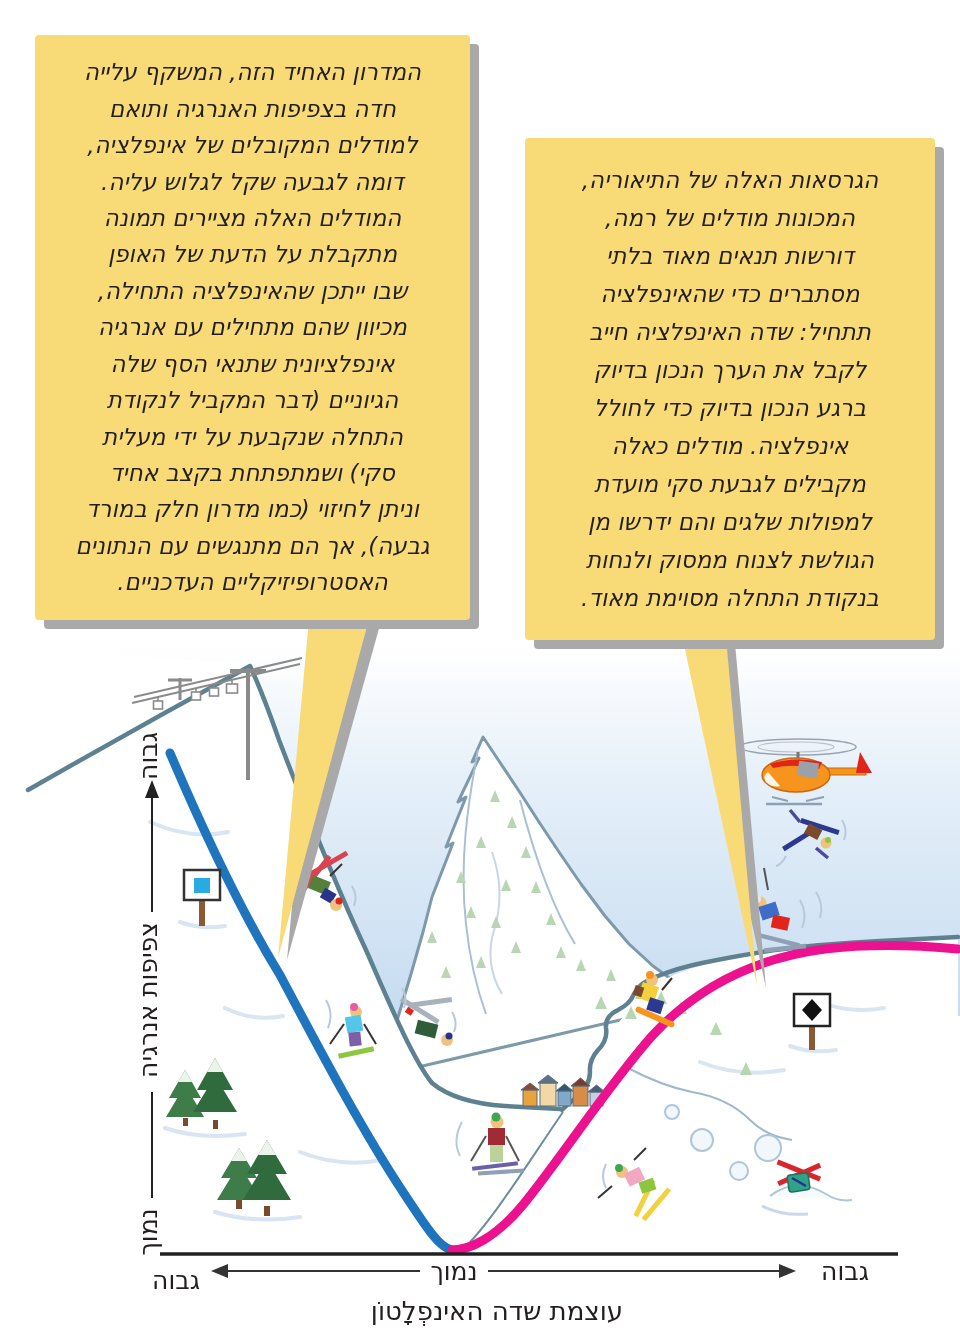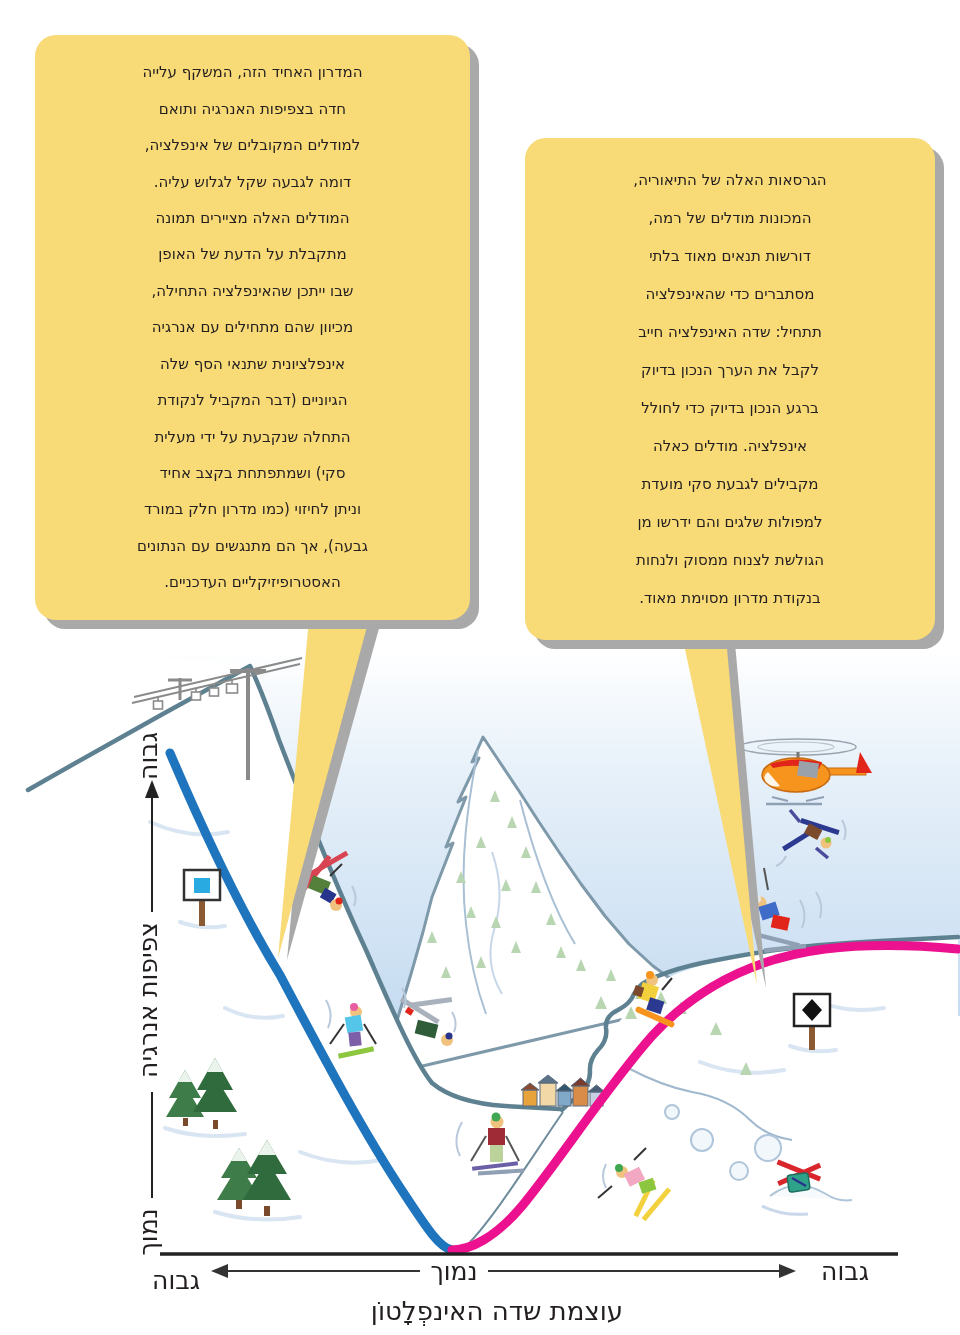--- a/index.html
+++ b/index.html
@@ -12,24 +12,24 @@
     --sky-blue:#C6DCF1;
   }
   html,body{margin:0;padding:0;background:#fff;}
   .page{
     position:relative;width:960px;height:1335px;background:#ffffff;
     font-family:"DejaVu Sans","Liberation Sans",sans-serif;overflow:hidden;
   }
   .scene{position:absolute;left:0;top:0;width:960px;height:1335px;}
   .bubble{
     position:absolute;background:var(--bubble-yellow);
-    border-radius:21px;box-shadow:9px 9px 0 var(--shadow-gray);
+    border-radius:4px;box-shadow:9px 9px 0 var(--shadow-gray);
     display:flex;align-items:center;justify-content:center;
     direction:rtl;text-align:center;color:var(--text-dark);
-    font-size:15px;white-space:pre-line;z-index:5;
+    font-size:23px;white-space:pre-line;z-index:5;font-style:italic;
   }
   .bubble-left{left:35px;top:35px;width:435px;height:585px;line-height:36.4px;padding:4px 10px;box-sizing:border-box;}
   .bubble-right{left:525px;top:138px;width:410px;height:502px;line-height:38px;padding:4px 10px;box-sizing:border-box;}
   .axis-text{fill:var(--text-dark);font-size:25px;font-family:"DejaVu Sans","Liberation Sans",sans-serif;}
   .axis-title{fill:var(--text-dark);font-size:26px;font-family:"DejaVu Sans","Liberation Sans",sans-serif;}
   .ridge{stroke:var(--ridge-slate);stroke-width:4.5;fill:none;stroke-linecap:round;stroke-linejoin:round;}
   .snowline{stroke:#D9E5F2;stroke-width:4;fill:none;stroke-linecap:round;}
   .mound{stroke:#AFC5DA;stroke-width:2;fill:#F2F7FC;}
 </style>
 </head>
@@ -351,16 +351,16 @@
 המכונות מודלים של רמה,
 דורשות תנאים מאוד בלתי
 מסתברים כדי שהאינפלציה
 תתחיל: שדה האינפלציה חייב
 לקבל את הערך הנכון בדיוק
 ברגע הנכון בדיוק כדי לחולל
 אינפלציה. מודלים כאלה
 מקבילים לגבעת סקי מועדת
 למפולות שלגים והם ידרשו מן
 הגולשת לצנוח ממסוק ולנחות
-בנקודת מדרון מסוימת מאוד.</div>
+בנקודת התחלה מסוימת מאוד.</div>
   </div>
 
 </div>
 
 </body></html>

